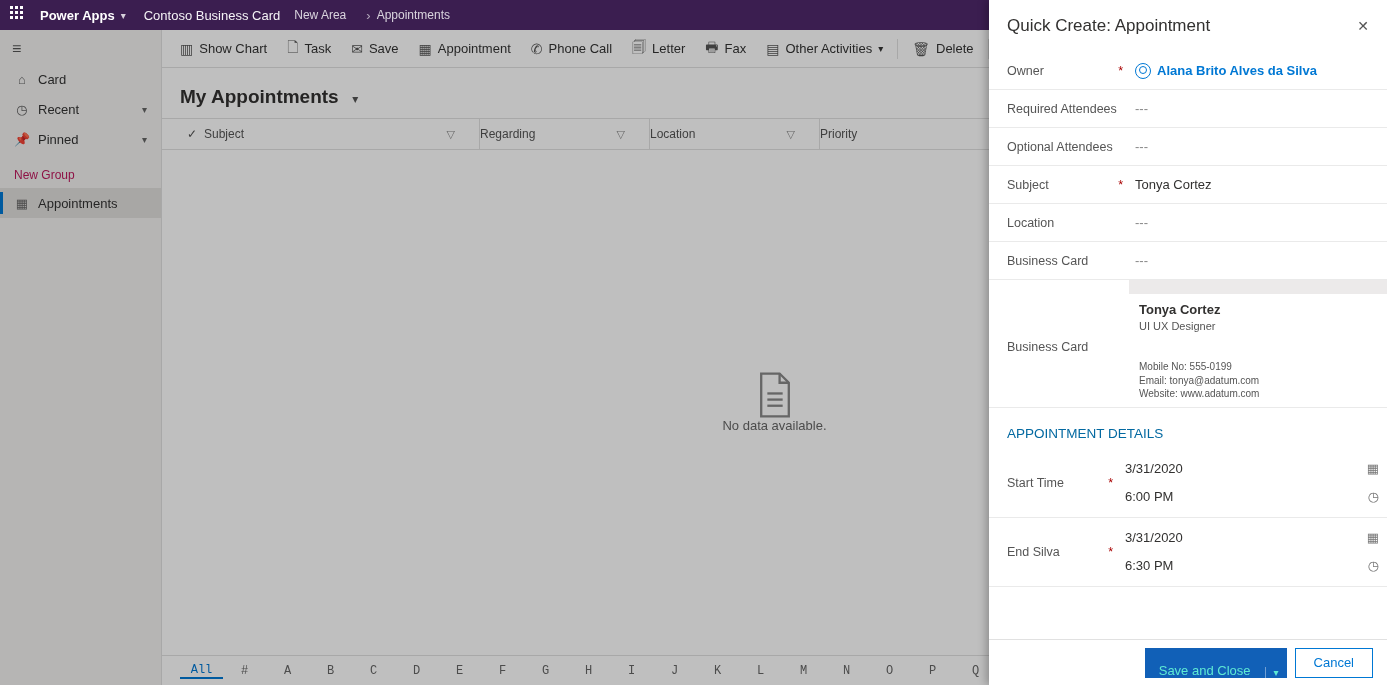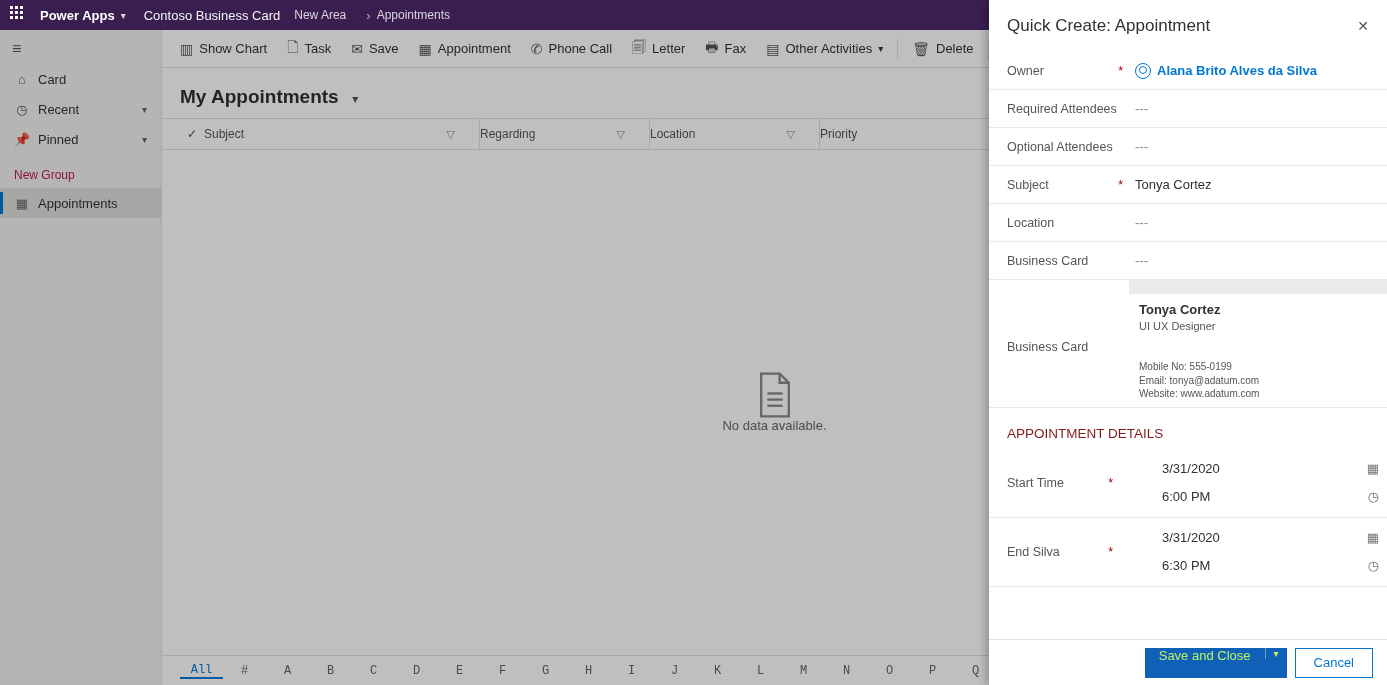--- a/index.html
+++ b/index.html
@@ -89,31 +89,31 @@
   .bizcardblock{display:flex;border-bottom:1px solid #eaeaea;}
   .bizcardblock .lbl{width:140px;padding:60px 0 0 18px;color:#555;font-size:12.5px;}
   .bizcardblock .card{flex:1;margin:0;background:#fff;}
   .bizcardblock .card .topstrip{height:14px;background:#eceaea;}
   .bizcardblock .card .body{padding:8px 10px 6px 10px;}
   .bizcardblock .card .body .name{font-weight:600;font-size:13px;}
   .bizcardblock .card .body .title{font-size:11px;color:#555;margin-top:3px;}
   .bizcardblock .card .body .details{margin-top:28px;font-size:10px;color:#555;line-height:1.35;}
   .scanbtn{height:32px;background:#1f6fc6;color:#fff;font-size:17px;display:flex;align-items:center;justify-content:center;cursor:pointer;margin-left:0;}
 
-  .sectionhdr{font-size:13.5px;padding:18px 18px 8px;color:#7f1d1d;}
+  .sectionhdr{font-size:13.5px;padding:18px 18px 8px;color:#0369a1;}
 
   .timegroup{border-bottom:1px solid #eaeaea;display:flex;padding:6px 8px 6px 18px;}
   .timegroup .tlabel{width:112px;color:#555;font-size:12.5px;display:flex;align-items:center;}
   .timegroup .req{color:var(--required-red);margin-left:auto;margin-right:6px;}
   .timegroup .tfields{flex:1;display:flex;flex-direction:column;gap:0;}
-  .timegroup .trow{display:flex;align-items:center;height:28px;padding-left:6px;font-size:13px;margin-left:37px;}
+  .timegroup .trow{display:flex;align-items:center;height:28px;padding-left:6px;font-size:13px;}
   .timegroup .trow .ticon{margin-left:auto;color:#777;font-size:13px;}
 
   .panel-foot{height:46px;border-top:1px solid var(--border-gray);display:flex;align-items:center;justify-content:flex-end;padding:0 14px;gap:8px;}
-  .btn-primary{background:var(--accent-blue-dark);color:#bef264;height:30px;display:flex;align-items:flex-start;cursor:pointer;}
+  .btn-primary{background:var(--accent-blue-dark);color:#5eead4;height:30px;display:flex;align-items:flex-end;cursor:pointer;}
   .btn-primary .lbl{padding:0 14px;}
   .btn-primary .split{border-left:1px solid rgba(255,255,255,.4);padding:0 8px;font-size:10px;}
   .btn-secondary{height:30px;padding:0 18px;border:1px solid var(--accent-blue);color:var(--accent-blue);display:flex;align-items:center;cursor:pointer;background:#fff;}
 
   svg.docglyph{width:38px;height:46px;}
 </style>
 </head>
 <body>
 
 <div class="topbar">

